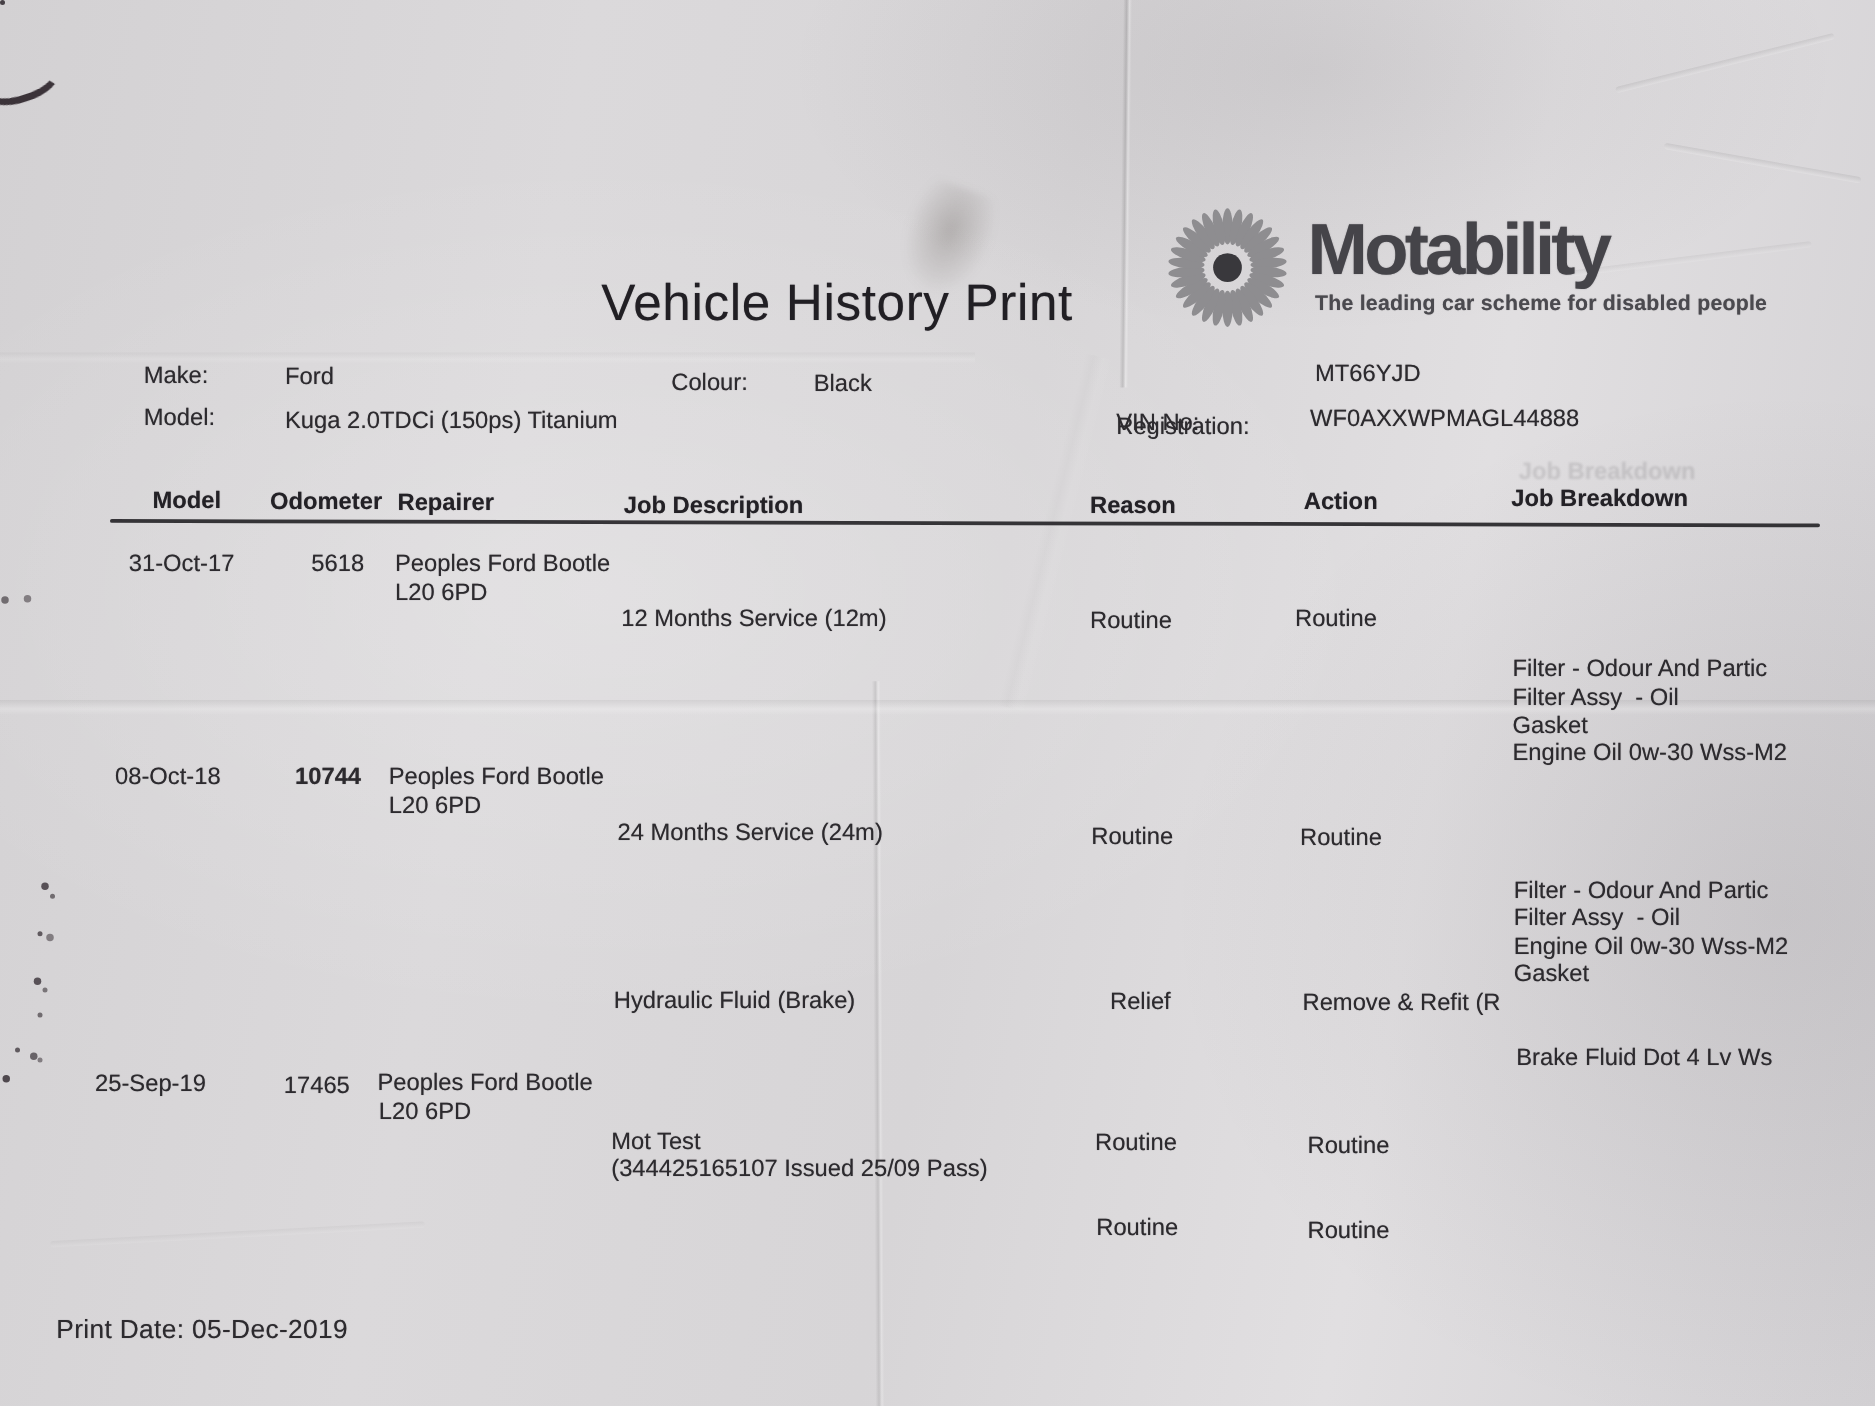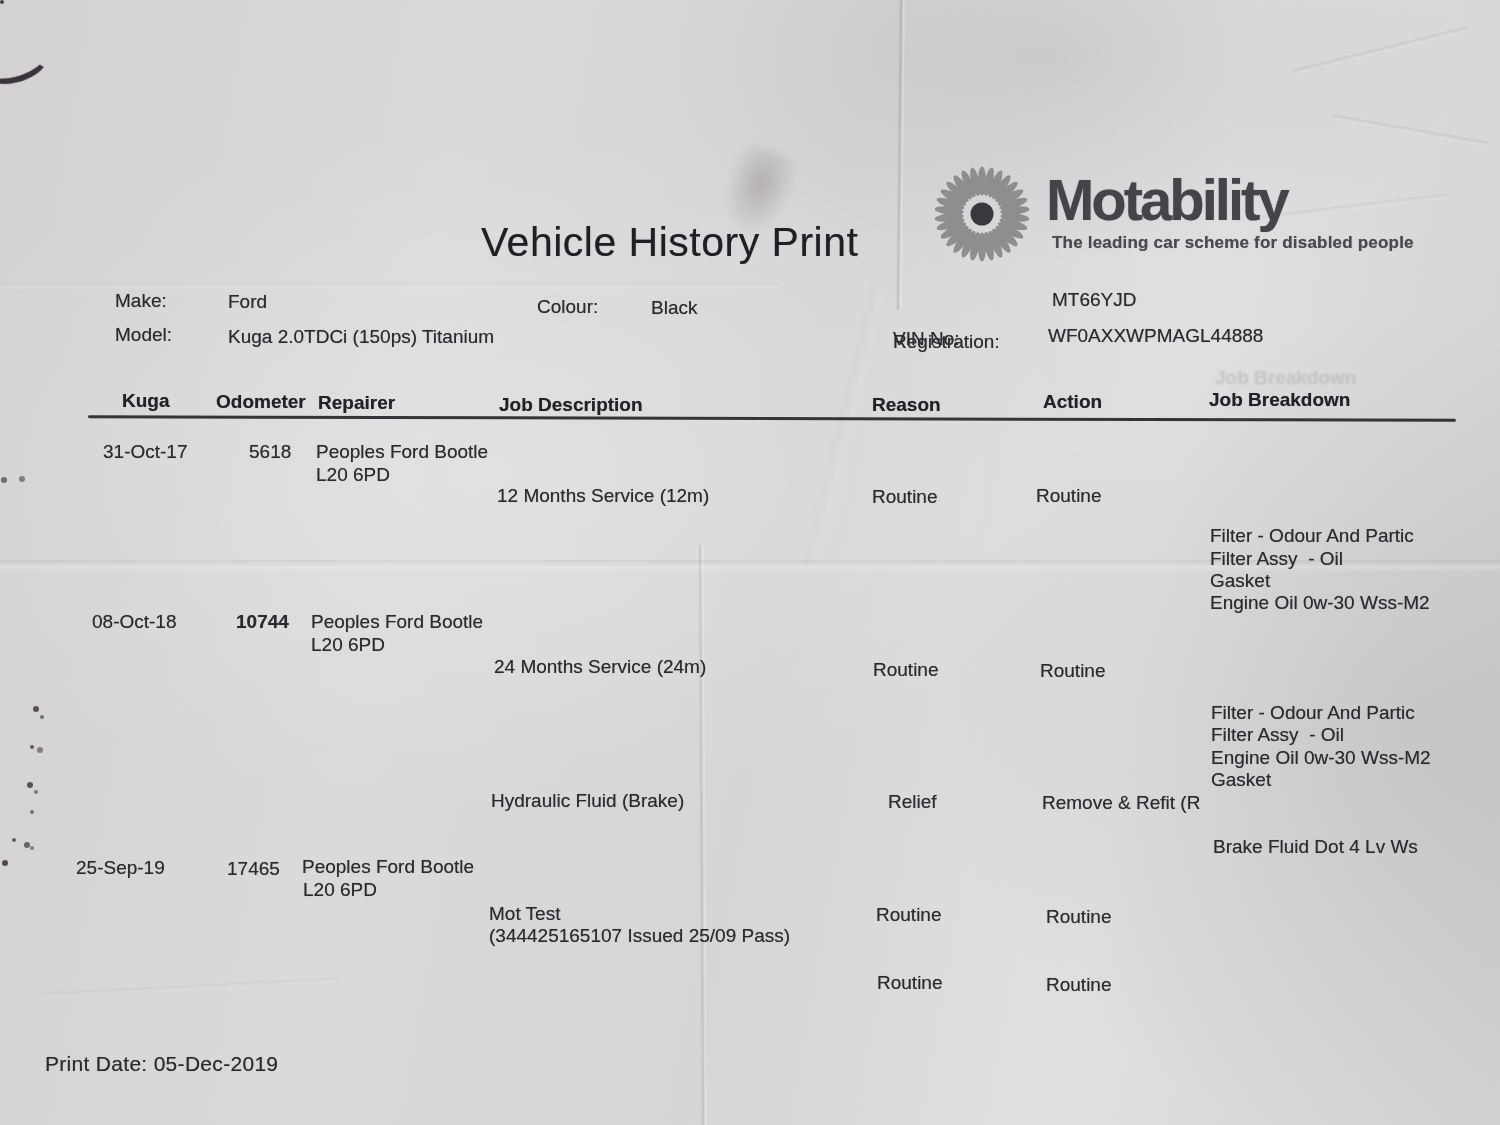--- a/index.html
+++ b/index.html
@@ -136,21 +136,21 @@
   <span class="txt b" style="left:537px; top:296px;">Colour:</span>
   <span class="txt" style="left:651px; top:297px;">Black</span>
   <span class="txt b" style="left:893px; top:292px;margin-top:39px;">Registration:</span>
   <span class="txt" style="left:1052px; top:289px;">MT66YJD</span>
   <span class="txt b" style="left:115px; top:324px;">Model:</span>
   <span class="txt" style="left:228px; top:326px;">Kuga 2.0TDCi (150ps) Titanium</span>
   <span class="txt b" style="left:893px; top:328px;">VIN No:</span>
   <span class="txt" style="left:1048px; top:325px;">WF0AXXWPMAGL44888</span>
 
   <span class="txt" id="ghost-header" style="left:1215px; top:367px;">Job Breakdown</span>
-  <span class="txt th" style="left:122px; top:390px;">Kuga</span>
+  <span class="txt th" style="left:122px; top:390px;">Model</span>
   <span class="txt th" style="left:216px; top:391px;">Odometer</span>
   <span class="txt th" style="left:318px; top:392px;">Repairer</span>
   <span class="txt th" style="left:499px; top:394px;">Job Description</span>
   <span class="txt th" style="left:872px; top:394px;">Reason</span>
   <span class="txt th" style="left:1043px; top:391px;">Action</span>
   <span class="txt th" style="left:1209px; top:389px;">Job Breakdown</span>
   <div id="header-rule"></div>
 
   <span class="txt" style="left:103px; top:441px;">31-Oct-17</span>
   <span class="txt" style="left:249px; top:441px;">5618</span>

